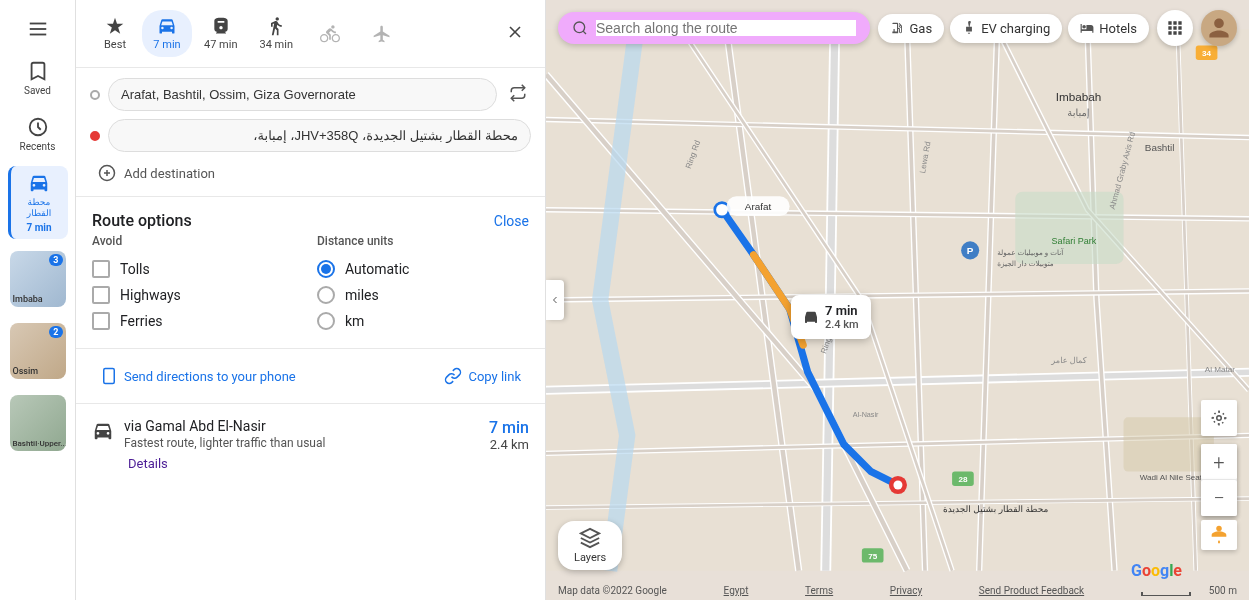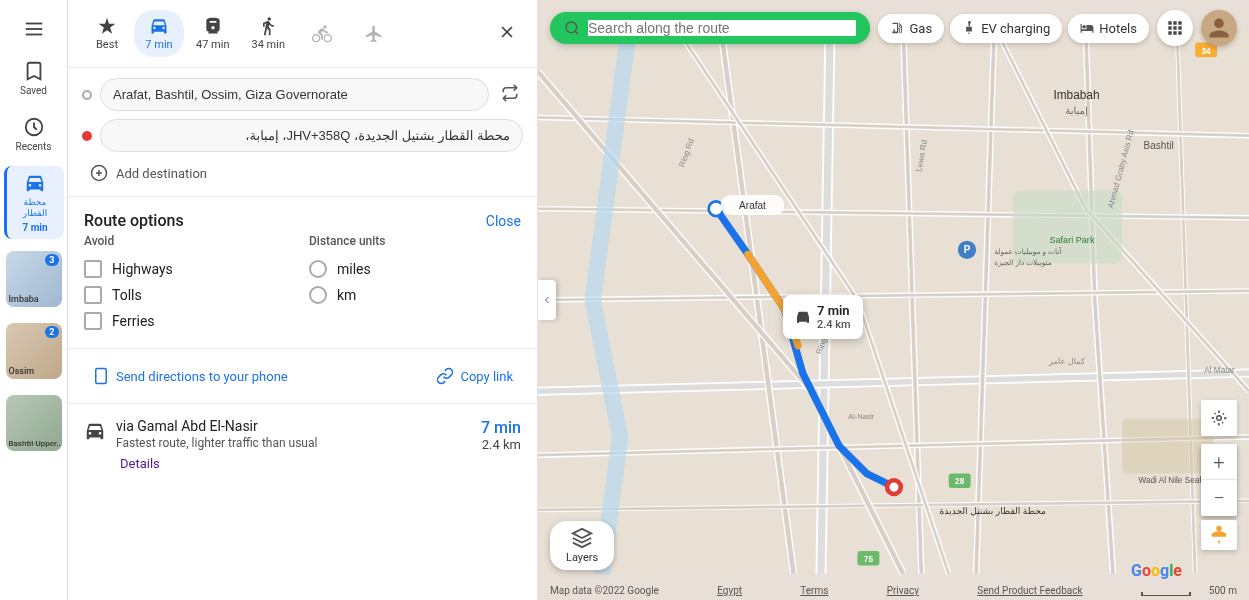--- a/index.html
+++ b/index.html
@@ -1,20 +1,20 @@
 <!DOCTYPE html>
 <html><head>
   <meta charset="utf-8">
   <style>
     * { margin: 0; padding: 0; box-sizing: border-box; }
     body { width: 1249px; height: 600px; overflow: hidden; font-family: 'Roboto', Arial, sans-serif; display: flex; }
 
     
     .sidebar-left {
-      width: 68px;
+      width: 76px;
       background: #fff;
       display: flex;
       flex-direction: column;
       align-items: center;
       padding: 12px 0;
       gap: 8px;
       border-right: 1px solid #e0e0e0;
       z-index: 10;
     }
     .sidebar-icon-btn {
@@ -292,21 +292,21 @@
       left: 0;
       right: 0;
       display: flex;
       align-items: center;
       padding: 0 12px;
       gap: 8px;
       z-index: 5;
     }
     .search-bar {
       flex: 1;
-      background: #22c55e;
+      background: #f0abfc;
       border-radius: 22px;
       display: flex;
       align-items: center;
       padding: 8px 14px;
       gap: 8px;
       box-shadow: 0 2px 6px rgba(0,0,0,0.2);
     }
     .search-bar input {
       border: none;
       outline: none;
@@ -627,34 +627,38 @@
     <div class="route-options-header">
       <span class="route-options-title">Route options</span>
       <a class="close-link">Close</a>
     </div>
     <div class="options-grid">
 
       <div>
         <div class="options-section-title">Avoid</div>
         <div class="checkbox-item">
           <div class="checkbox-box"></div>
-          <span>Highways</span>
+          <span>Tolls</span>
         </div>
         <div class="checkbox-item">
           <div class="checkbox-box"></div>
-          <span>Tolls</span>
+          <span>Highways</span>
         </div>
         <div class="checkbox-item">
           <div class="checkbox-box"></div>
           <span>Ferries</span>
         </div>
       </div>
 
       <div>
         <div class="options-section-title">Distance units</div>
+        <div class="radio-item">
+          <div class="radio-circle selected"></div>
+          <span>Automatic</span>
+        </div>
         <div class="radio-item">
           <div class="radio-circle"></div>
           <span>miles</span>
         </div>
         <div class="radio-item">
           <div class="radio-circle"></div>
           <span>km</span>
         </div>
       </div>
     </div>

